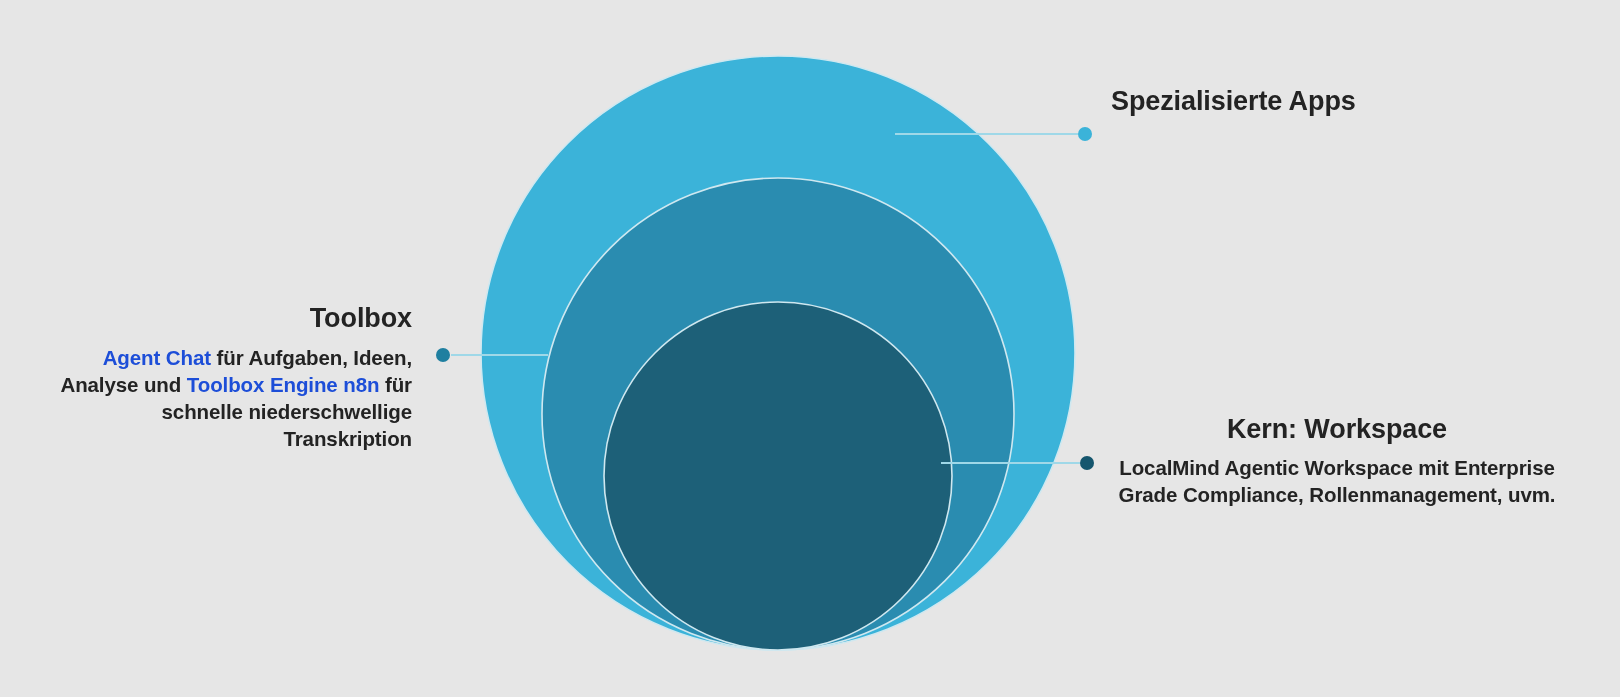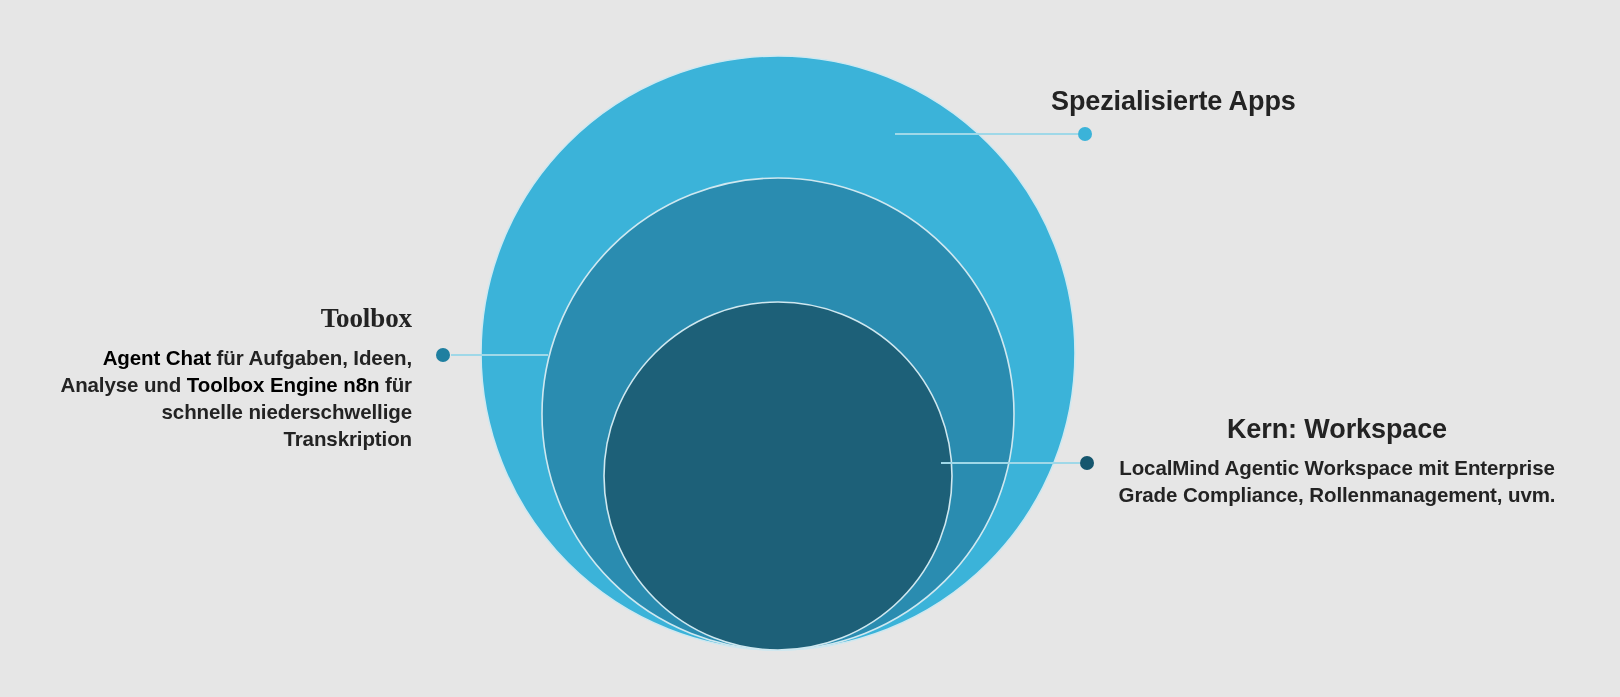--- a/index.html
+++ b/index.html
@@ -45,38 +45,38 @@
   }
   .callout p {
     margin: 0;
     font-size: 20.5px;
     font-weight: bold;
     line-height: 1.32;
     color: #232323;
     letter-spacing: -0.1px;
   }
   .hl {
-    color: #000000;
+    color: #1d4ed8;
   }
 
   #callout-apps {
-    left: 1051px;
+    left: 1111px;
     top: 86px;
     width: 470px;
     text-align: left;
   }
   #callout-apps h2 { margin-bottom: 9px; }
 
   #callout-toolbox {
     left: 60px;
     top: 303px;
     width: 352px;
     text-align: right;
   }
-  #callout-toolbox h2 { margin-bottom: 10px; font-family: Liberation Serif, serif; }
+  #callout-toolbox h2 { margin-bottom: 10px; }
 
   #callout-core {
     left: 1102px;
     top: 414px;
     width: 470px;
     text-align: center;
   }
   #callout-core h2 { margin-bottom: 9px; }
 </style>
 </head>

